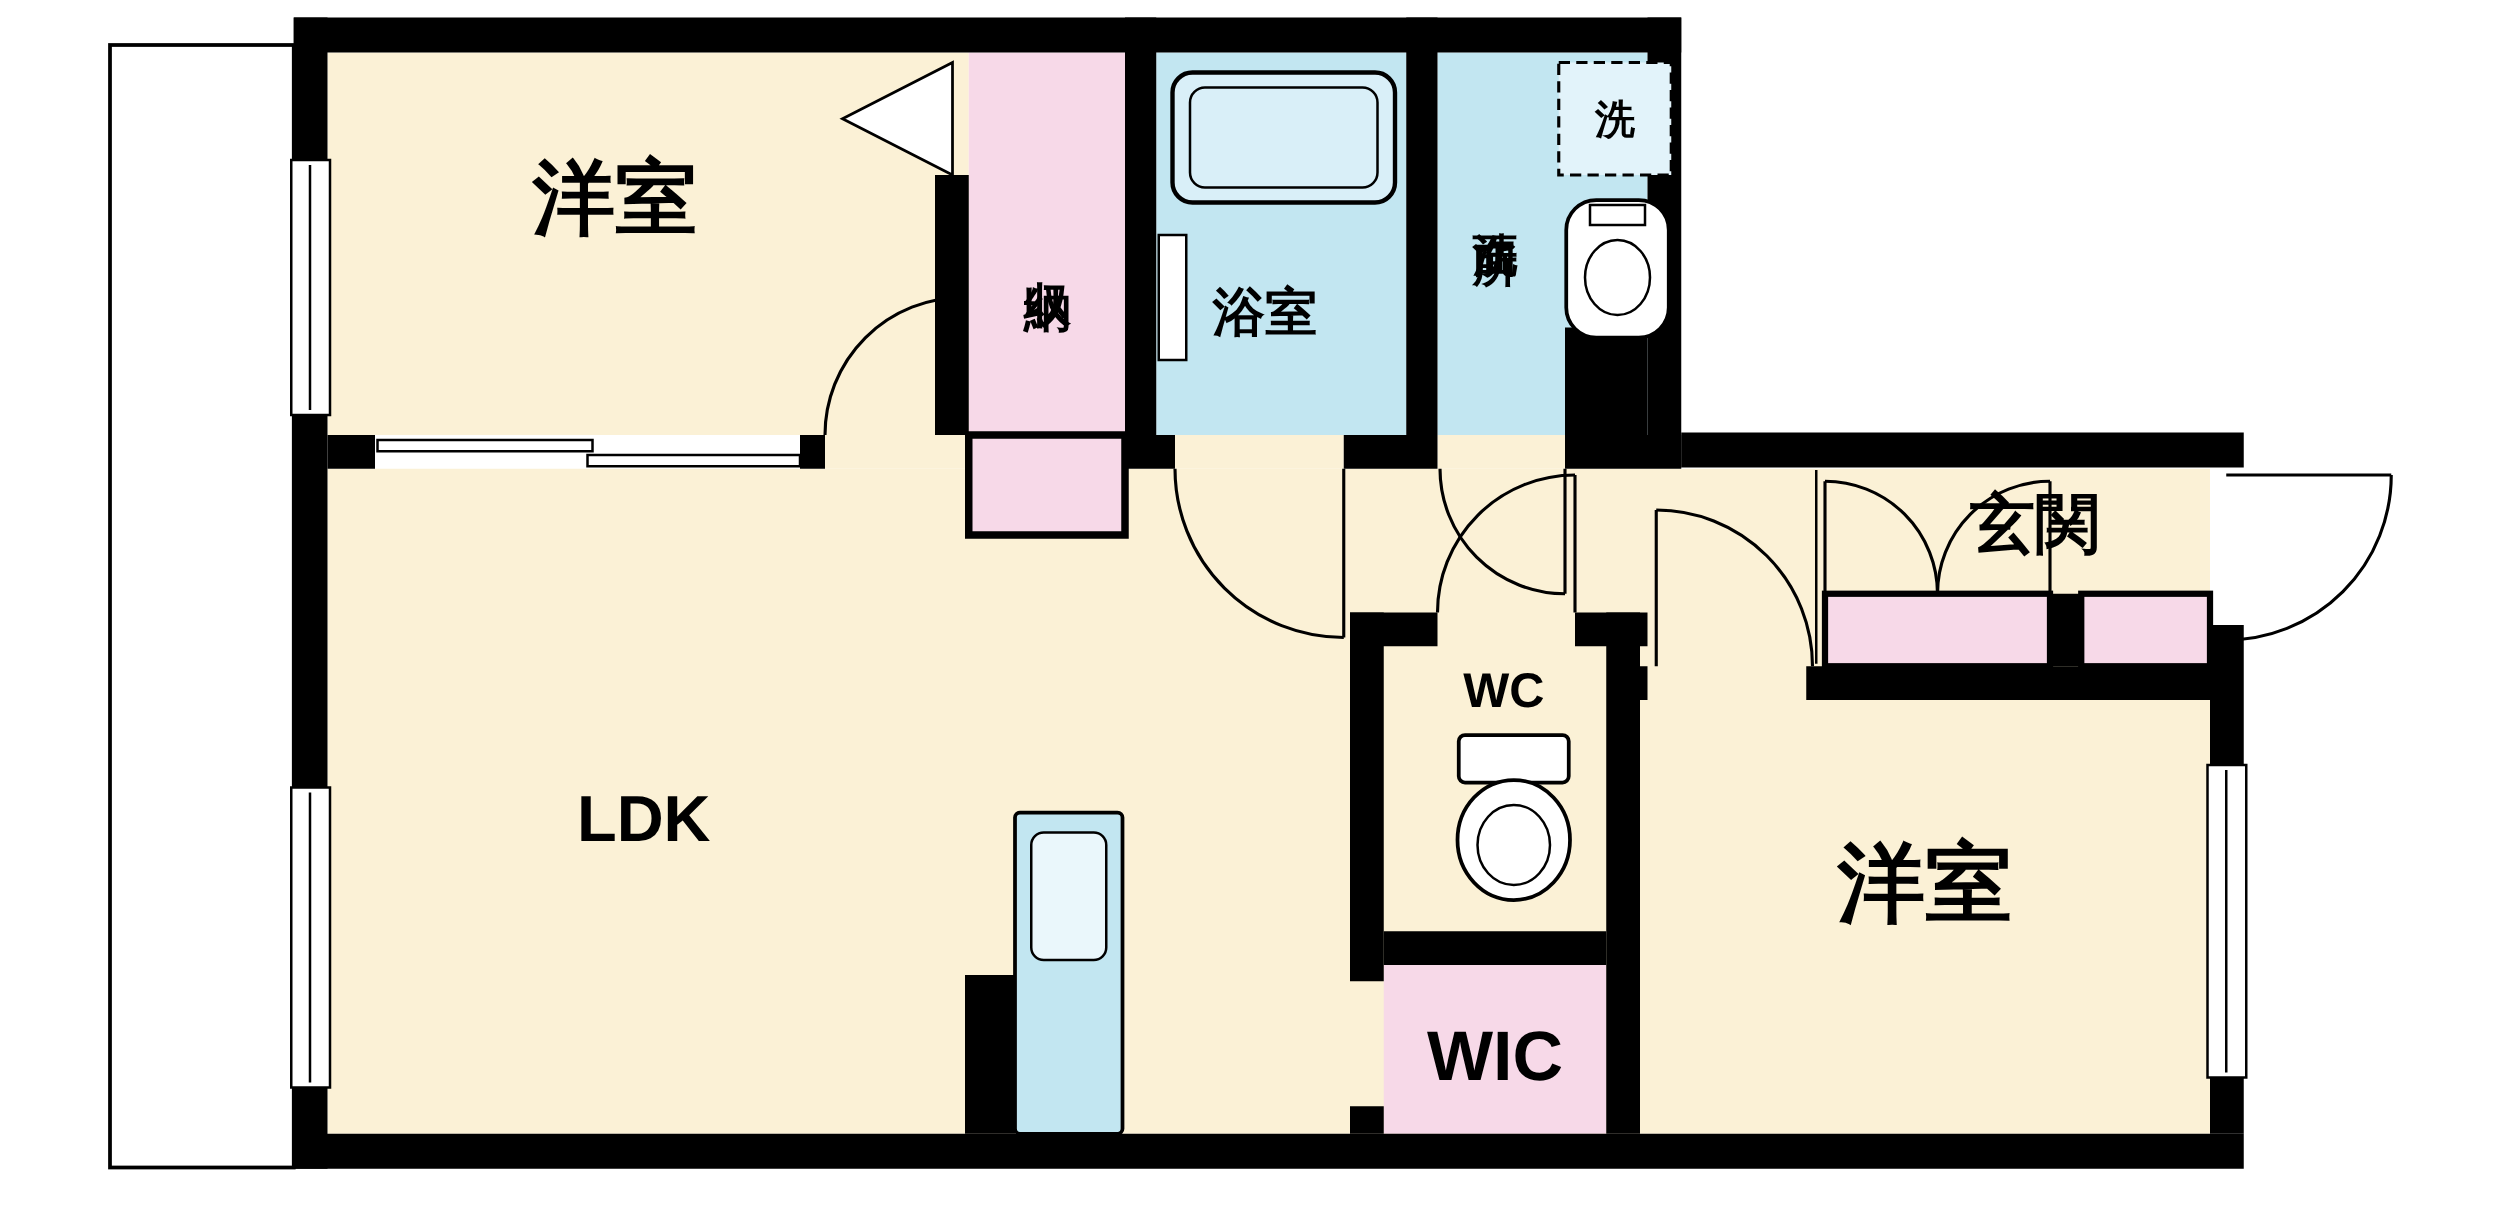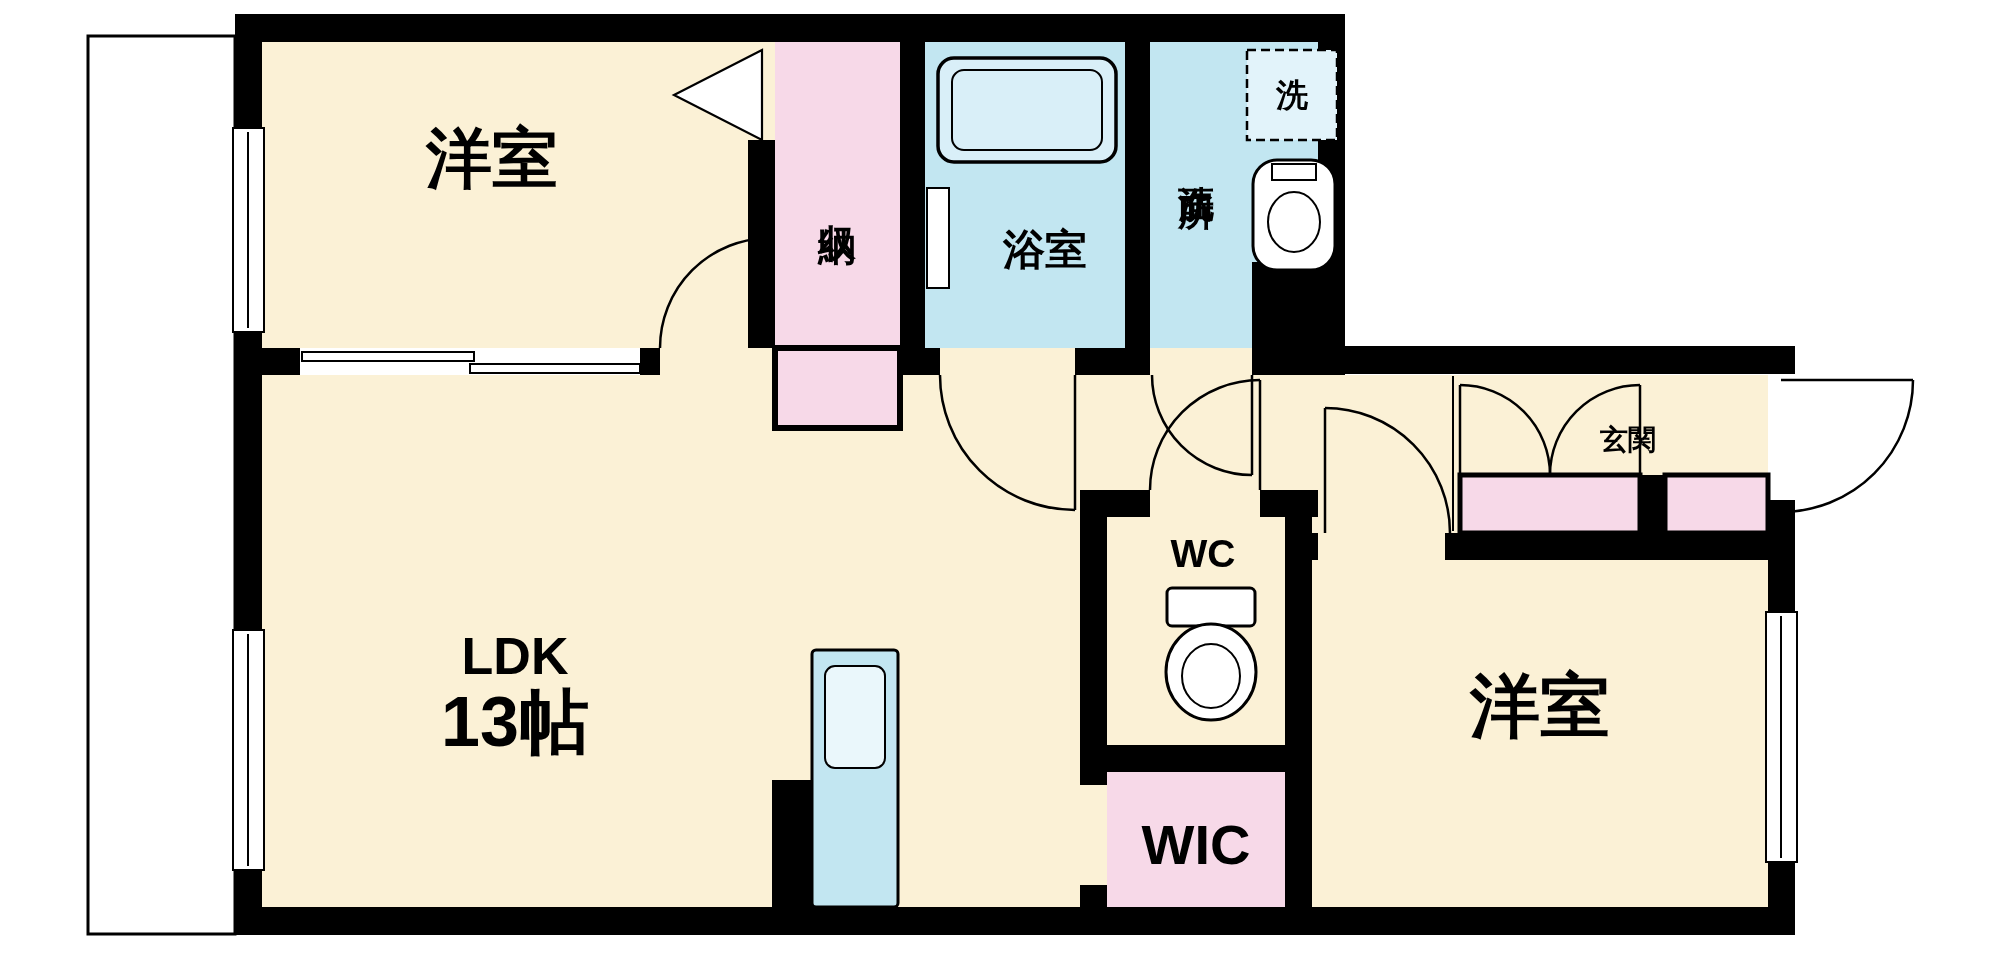--- a/index.html
+++ b/index.html
@@ -147,23 +147,22 @@
 
     <g>
       <rect x="1167" y="588" width="88" height="38" rx="5" fill="#ffffff" stroke="#000" stroke-width="3"></rect>
       <ellipse cx="1211" cy="672" rx="45" ry="48" fill="#ffffff" stroke="#000" stroke-width="3"></ellipse>
       <ellipse cx="1211" cy="676" rx="29" ry="32" fill="none" stroke="#000" stroke-width="2"></ellipse>
     </g>
   </svg>
 
   <div class="label" style="left:492px;top:158px;font-size:66px">洋室</div>
   <div class="label v" style="left:837px;top:198px;font-size:38px">収納</div>
-  <div class="label" style="left:1045px;top:250px;font-size:42px">浴室</div>
+  <div class="label" style="left:1012px;top:250px;font-size:42px">浴室</div>
   <div class="label v" style="left:1196px;top:162px;font-size:36px">洗面所</div>
   <div class="label" style="left:1292px;top:95px;font-size:32px">洗</div>
-  <div class="label" style="left:1628px;top:440px;font-size:28px">玄関</div>
+  <div class="label" style="left:1628px;top:420px;font-size:52px">玄関</div>
   <div class="label" style="left:515px;top:656px;font-size:52px">LDK</div>
-  <div class="label" style="left:515px;top:722px;font-size:70px">13帖</div>
   <div class="label" style="left:1203px;top:553px;font-size:39px">WC</div>
   <div class="label" style="left:1196px;top:845px;font-size:56px">WIC</div>
   <div class="label" style="left:1540px;top:706px;font-size:70px">洋室</div>
 
 </div>
 
 </body></html>

